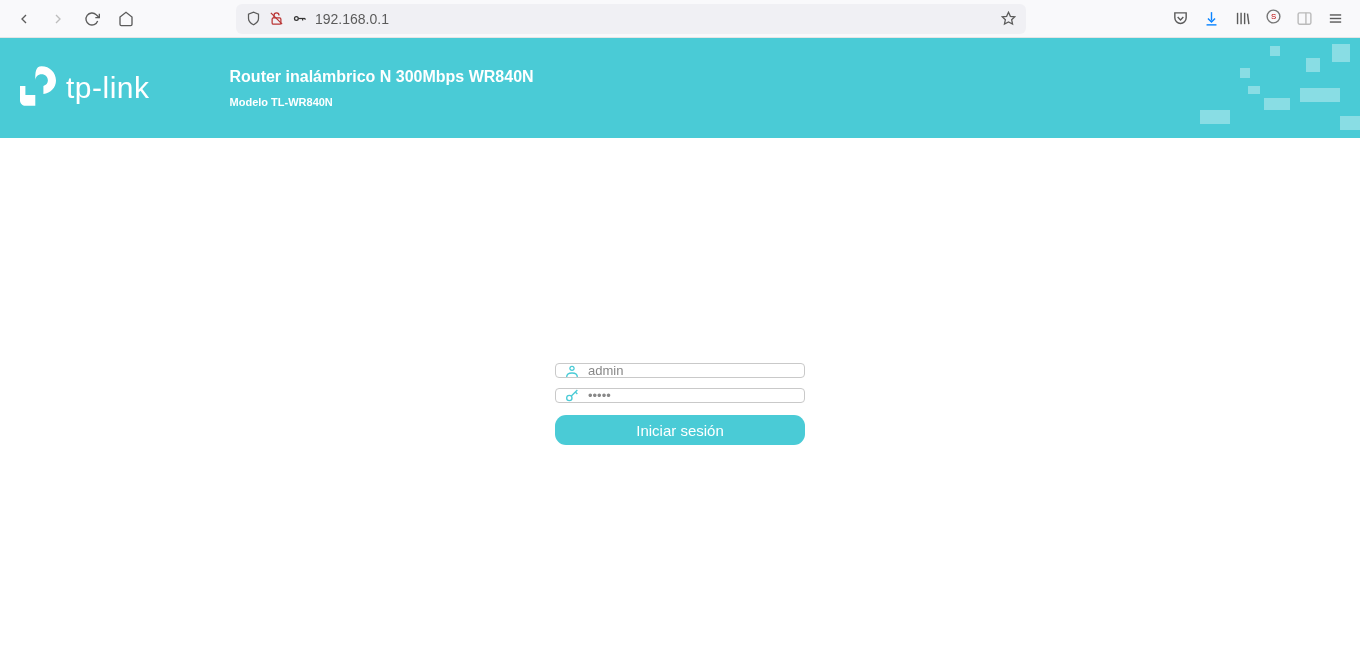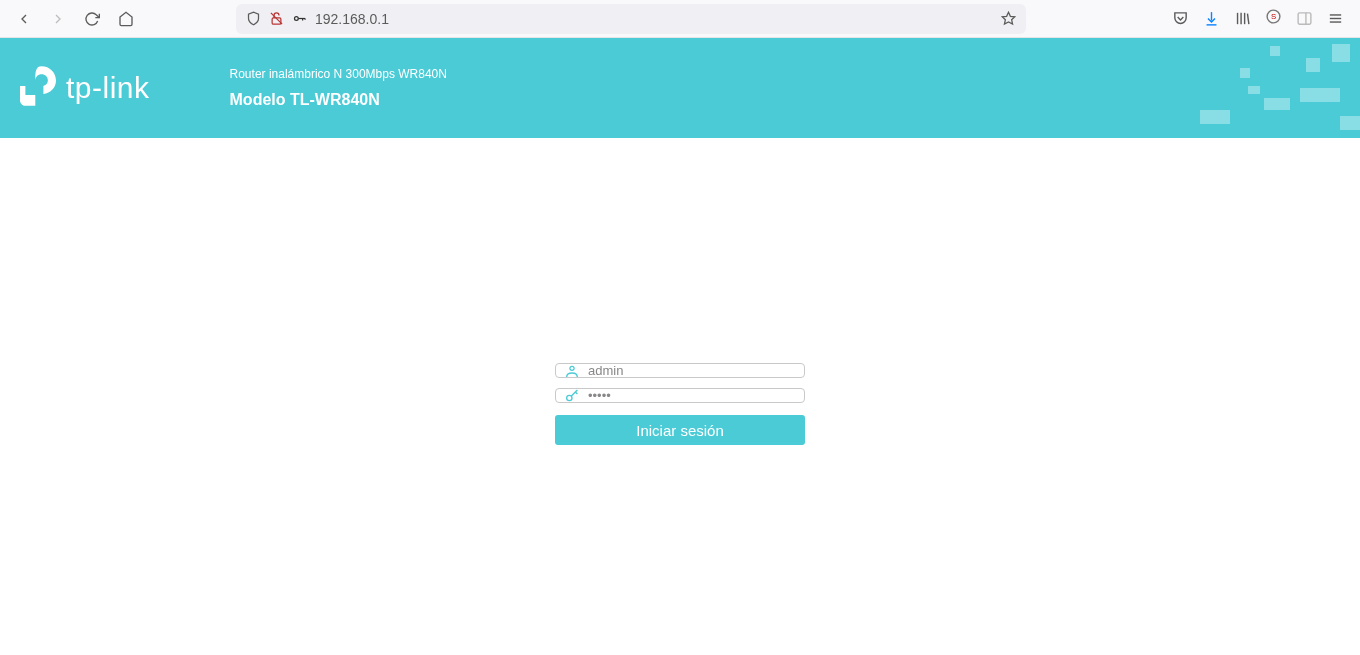--- a/index.html
+++ b/index.html
@@ -68,22 +68,22 @@
   }
   .logo-wrap {
     display: flex;
     align-items: center;
     gap: 10px;
     color: #fff;
   }
   .logo-mark svg { width: 36px; height: 40px; fill: #fff; }
   .logo-text { font-size: 30px; font-weight: 500; letter-spacing: 0.5px; }
   .titles { margin-left: 80px; color: #fff; }
-  .title-main { font-size: 12px; font-weight: normal; }
-  .title-sub { font-size: 16px; font-weight: bold; margin-top: 10px; }
+  .title-main { font-size: 16px; font-weight: bold; }
+  .title-sub { font-size: 11px; font-weight: bold; margin-top: 10px; }
 
   .banner-deco {
     position: absolute;
     right: 0; top: 0;
     width: 220px; height: 100px;
     opacity: 0.35;
   }
   .banner-deco div {
     position: absolute;
     background: #fff;
@@ -117,21 +117,21 @@
     color: #888;
     background: transparent;
   }
   .field input::placeholder { color: #b5b5b5; }
   .login-btn {
     width: 250px;
     height: 30px;
     background: #4acbd6;
     color: #fff;
     border: none;
-    border-radius: 3px;
+    border-radius: 11px;
     font-size: 15px;
     cursor: pointer;
     margin-top: 2px;
   }
 </style>
 </head>
 <body>
 
 <div class="browser-bar">
   <div class="nav-btn">

